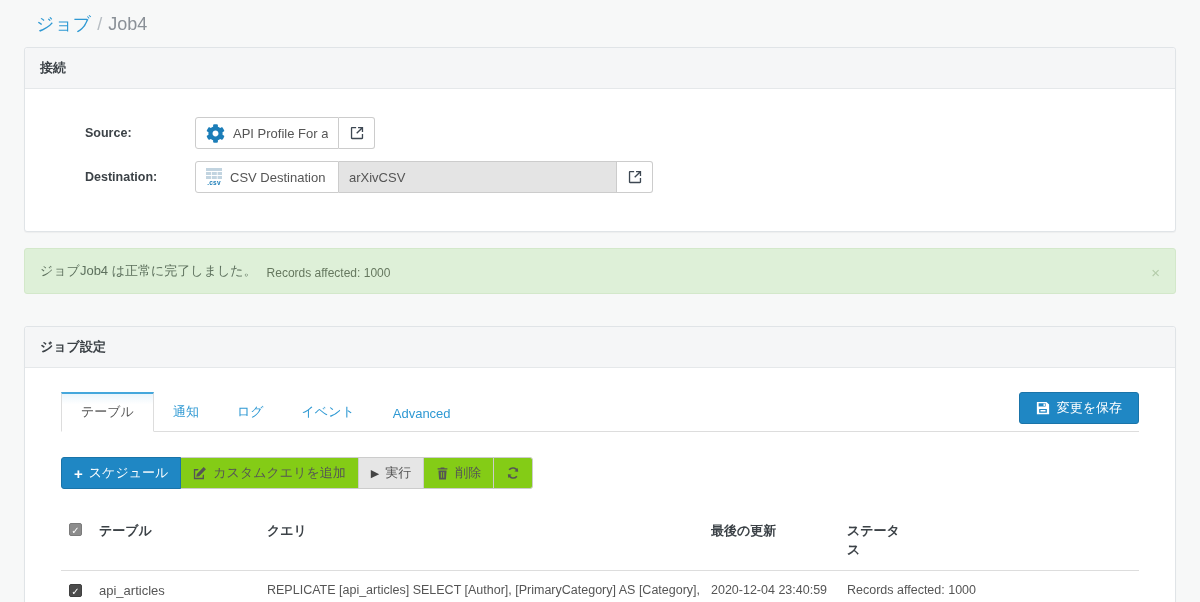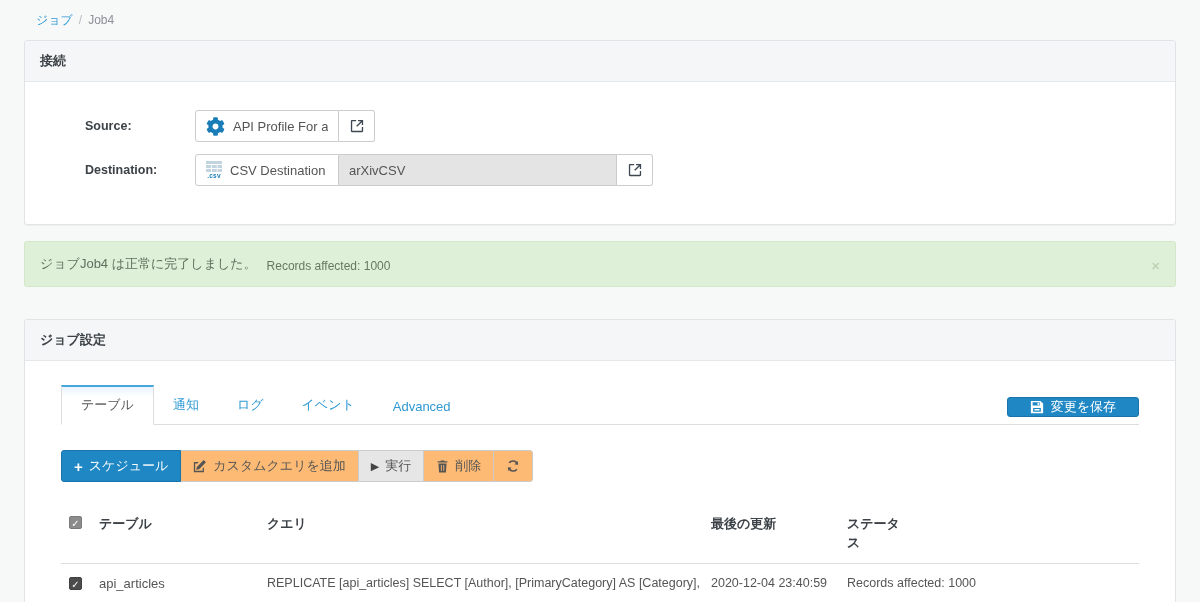--- a/index.html
+++ b/index.html
@@ -6,21 +6,21 @@
   html, body { margin: 0; padding: 0; overflow: hidden; }
   body {
     width: 1200px; height: 602px;
     background: #f7f8f8;
     font-family: "Liberation Sans", "DejaVu Sans", sans-serif;
     color: #555;
   }
   .page { padding: 10px 24px 0; }
 
   
-  .breadcrumb { margin: 2px 0 11px 12px; font-size: 12px; color: #9aa0a6; }
+  .breadcrumb { margin: 2px 0 11px 12px; font-size: 18px; color: #9aa0a6; }
   .breadcrumb a { color: #2f99d3; text-decoration: none; cursor: pointer; }
   .breadcrumb .sep { margin: 0 6px; color: #b6bcc2; }
   .breadcrumb .current { color: #8a9097; }
 
   
   .panel { background: #fff; border: 1px solid #e0e4e7; border-radius: 3px; box-shadow: 0 1px 1px rgba(0,0,0,.04); }
   .panel-heading {
     background: #f5f6f7; border-bottom: 1px solid #e5e8ea;
     padding: 11px 15px; font-size: 13px; font-weight: 700; color: #3c4247;
     border-radius: 3px 3px 0 0;
@@ -67,29 +67,29 @@
   }
   .tab.active {
     color: #555; background: #fff;
     border: 1px solid #ddd; border-top: 2px solid #45a7dc; border-bottom: 1px solid #fff;
     margin-bottom: -1px; padding: 9px 19px 10px;
     background-image: linear-gradient(#eaf5fc, #ffffff 28%);
   }
   .btn-save {
     margin-left: auto; margin-bottom: 7px;
     background: #1f87c4; border: 1px solid #1a74a9; color: #fff;
-    height: 20px; padding: 0 22px; font-size: 13px; border-radius: 3px;
+    height: 32px; padding: 0 16px; font-size: 13px; border-radius: 3px;
     display: inline-flex; align-items: center; gap: 7px; cursor: pointer; font-family: inherit;
   }
 
   
   .toolbar { margin-top: 25px; display: inline-flex; }
   .tbtn {
     height: 32px; padding: 0 12px; font-size: 13px; font-family: inherit;
-    background: #fdba74; border: 1px solid #ccc; color: #555;
+    background: #84cc16; border: 1px solid #ccc; color: #555;
     display: inline-flex; align-items: center; gap: 6px; cursor: pointer; margin-left: -1px;
   }
   .tbtn:first-child { margin-left: 0; border-radius: 3px 0 0 3px; }
   .tbtn:last-child { border-radius: 0 3px 3px 0; }
   .tbtn-primary { background: #1f87c4; border-color: #1a74a9; color: #fff; z-index: 1; }
   .tbtn-active { background: #e6e6e6; }
   .play-glyph { font-size: 11px; color: #444; }
   .plus-glyph { font-size: 15px; font-weight: 700; line-height: 1; }
 
   

